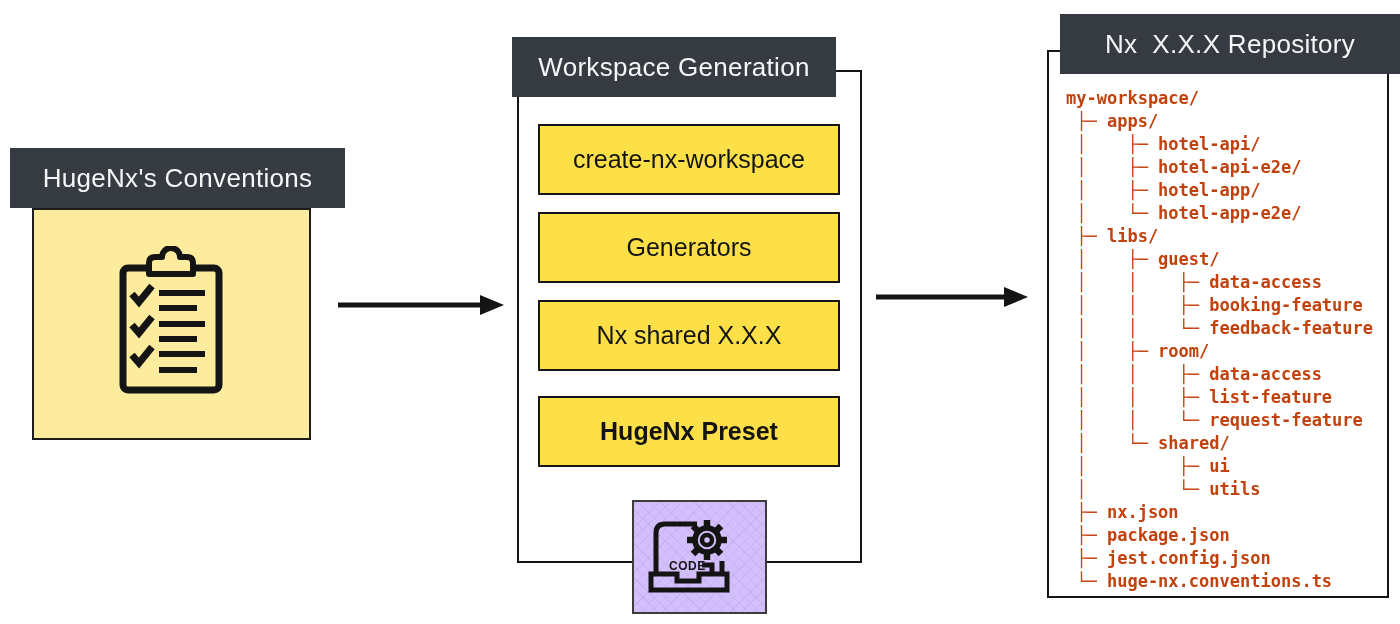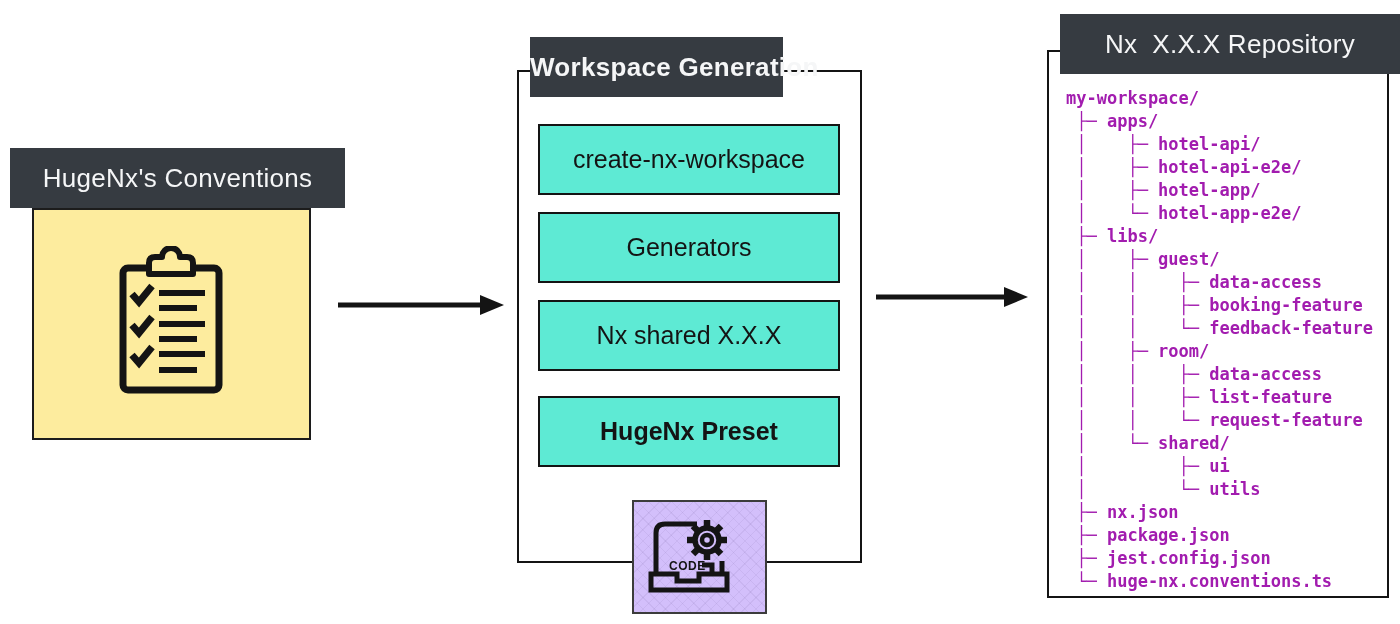--- a/index.html
+++ b/index.html
@@ -17,37 +17,37 @@
     background:#fdec9e;border:2px solid #1c1c1c;z-index:1;
   }
   .note-box svg{position:absolute;left:81px;top:36px;}
   .container{
     position:absolute;background:#ffffff;border:2px solid #141414;z-index:1;
   }
   .mid-container{left:517px;top:70px;width:341px;height:489px;}
   .right-container{left:1047px;top:50px;width:338px;height:544px;}
   .step{
     position:absolute;left:538px;width:298px;height:67px;
-    background:#5eead4;border:2px solid #141414;
+    background:#fde047;border:2px solid #141414;
     color:#141414;font-size:25px;text-align:center;line-height:67px;z-index:2;
   }
   .icon-box{
     position:absolute;left:632px;top:500px;width:111px;height:110px;
     border:2px solid #3c3c3c;z-index:3;
     background:
       repeating-linear-gradient(45deg, rgba(40,20,80,0.06) 0 1px, transparent 1px 8px),
       repeating-linear-gradient(-45deg, rgba(40,20,80,0.06) 0 1px, transparent 1px 8px),
       #d3bffb;
     padding-left: 20px;
   }
   .icon-box svg{position:absolute;left:9px;top:12px;}
   .tree{
     position:absolute;left:1066px;top:87px;margin:0;z-index:2;
     font-family:"DejaVu Sans Mono",monospace;font-size:17px;line-height:23px;
-    font-weight:600;color:#a21caf;white-space:pre;
+    font-weight:600;color:#c2410c;white-space:pre;
   }
   .arrow{position:absolute;z-index:4;}
 </style>
 </head>
 <body>
 
 <div class="canvas">
 
   <div class="hdr" style="left:10px;top:148px;width:335px;">HugeNx's Conventions</div>
 
@@ -59,21 +59,21 @@
       <path d="M17,48 l7,8 l13,-16 M17,79 l7,8 l13,-16 M17,109 l7,8 l13,-16" stroke="#141414" stroke-width="7" fill="none"></path>
     </svg>
   </div>
 
   <svg class="arrow" style="left:336px;top:292px;" width="170" height="26">
     <line x1="2" y1="13" x2="146" y2="13" stroke="#141414" stroke-width="5"></line>
     <polygon points="144,3 168,13 144,23" fill="#141414"></polygon>
   </svg>
 
   <div class="container mid-container"></div>
-  <div class="hdr" style="left:530px;top:37px;width:253px;font-weight:bold;">Workspace Generation</div>
+  <div class="hdr" style="left:512px;top:37px;width:324px;">Workspace Generation</div>
 
   <div class="step" style="top:124px;">create-nx-workspace</div>
   <div class="step" style="top:212px;">Generators</div>
   <div class="step" style="top:300px;">Nx shared X.X.X</div>
   <div class="step" style="top:396px;font-weight:bold;">HugeNx Preset</div>
 
   <div class="icon-box">
     <svg width="92" height="88" viewBox="0 0 92 88">
 
       <path d="M54,10 H22 Q13,10 13,19 V60" fill="none" stroke="#141414" stroke-width="5"></path>

